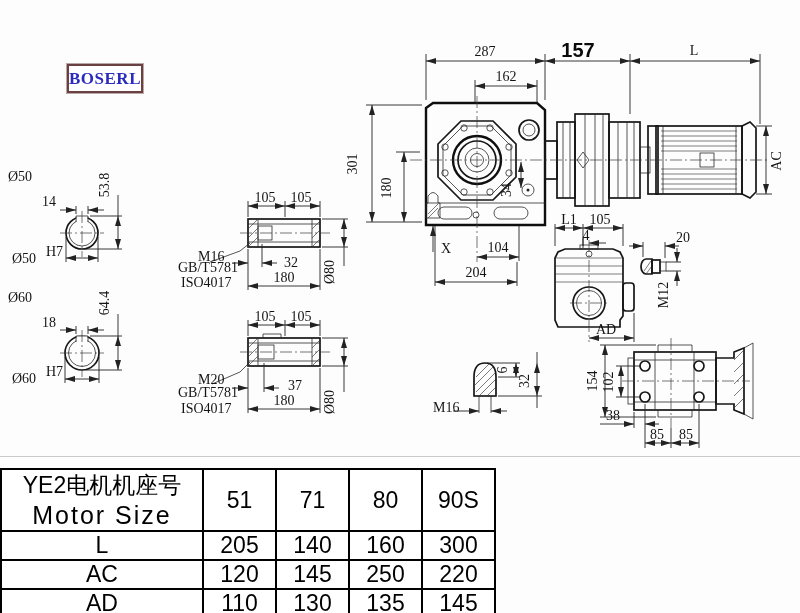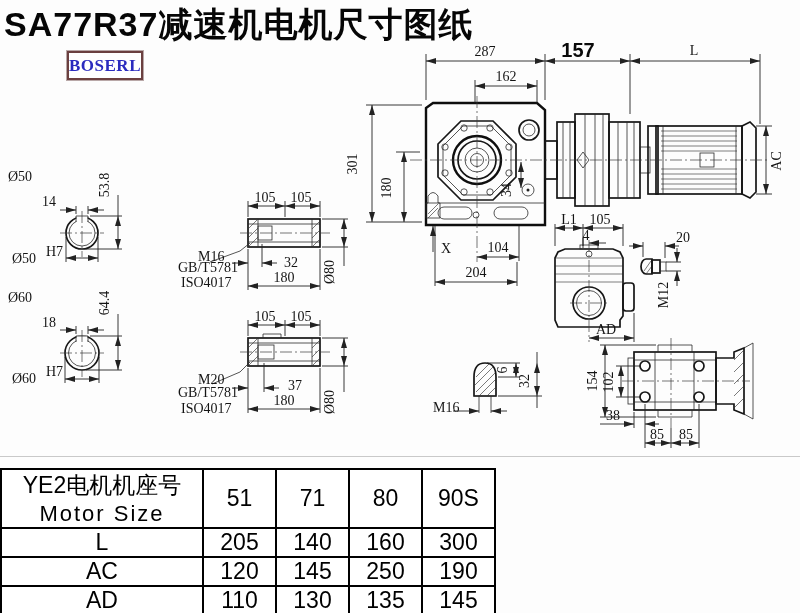--- a/index.html
+++ b/index.html
@@ -1,48 +1,47 @@
 <!DOCTYPE html>
 <html><head>
 <meta charset="utf-8">
 <style>
   html,body{margin:0;padding:0;background:#fff;}
   #stage{position:relative;width:800px;height:613px;background:#fdfdfd;overflow:hidden;
          font-family:"Liberation Serif",serif;}
   #title{position:absolute;left:4px;top:2px;font-family:"Liberation Sans",sans-serif;
          font-weight:bold;font-size:34px;letter-spacing:1px;color:#060606;white-space:nowrap;}
-  #logo{position:absolute;left:67px;top:51px;width:72px;height:25px;border:2px solid #6b4040;
+  #logo{position:absolute;left:67px;top:64px;width:72px;height:25px;border:2px solid #6b4040;
         box-shadow:0 0 0 1px #b9a8a8;display:flex;align-items:center;justify-content:center;
         background:#fff;}
   #logo span{font-family:"Liberation Serif",serif;font-weight:bold;font-size:17px;color:#2b2bbf;letter-spacing:.5px;}
   svg{position:absolute;left:0;top:0;}
   .ol{fill:none;stroke:#161616;stroke-width:1.7;}
   .ol2{fill:none;stroke:#0e0e0e;stroke-width:2.4;}
   .tl{fill:none;stroke:#2a2a2a;stroke-width:0.8;}
   .fin{fill:none;stroke:#2a2a2a;stroke-width:0.6;}
   .dim{fill:none;stroke:#232323;stroke-width:0.9;}
   .cl{fill:none;stroke:#3a3a3a;stroke-width:0.7;stroke-dasharray:12 3 2 3;}
   .hat{fill:none;stroke:#333;stroke-width:0.65;}
   text.d{font-family:"Liberation Serif",serif;fill:#141414;font-size:14px;}
   text.db{font-family:"Liberation Sans",sans-serif;font-weight:bold;fill:#0a0a0a;}
   #sep{position:absolute;left:0;top:456px;width:800px;height:1px;background:#c9c9c9;}
   table#spec{position:absolute;left:0;top:468px;border-collapse:collapse;table-layout:fixed;
         font-family:"Liberation Sans",sans-serif;color:#000;background:#fff;}
   #spec td{border:2.5px solid #000;text-align:center;vertical-align:middle;padding:0;}
   #spec .c0{width:200px;} #spec .c{width:71px;}
   #spec tr.hdr td{height:53px;font-size:23px;}
   #spec tr.row td{height:27px;font-size:23px;}
-  #spec .h2{letter-spacing:2px;font-size:22px;}
+  #spec .h2{letter-spacing:2px;font-size:25px;}
 </style>
 </head>
 <body>
 
 <div id="stage">
 
-  <div id="title">SA77R37减速机电机尺寸图纸</div>
   <div id="logo">
     <span>BOSERL</span>
   </div>
 
   <svg width="800" height="468" viewBox="0 0 800 468">
     <defs>
       <marker id="ae" markerWidth="11" markerHeight="8" refX="10" refY="3" orient="auto" markerUnits="userSpaceOnUse">
         <path d="M0,0 L10,3 L0,6 Z" fill="#222"></path>
         </marker>
       <marker id="as" markerWidth="11" markerHeight="8" refX="0" refY="3" orient="auto" markerUnits="userSpaceOnUse">
@@ -442,21 +441,21 @@
       <td>205</td>
       <td>140</td>
       <td>160</td>
       <td>300</td>
     </tr>
     <tr class="row">
       <td class="c0">AC</td>
       <td>120</td>
       <td>145</td>
       <td>250</td>
-      <td>190</td>
+      <td>220</td>
     </tr>
     <tr class="row">
       <td class="c0">AD</td>
       <td>110</td>
       <td>130</td>
       <td>135</td>
       <td>145</td>
     </tr>
   </tbody>
     </table>

